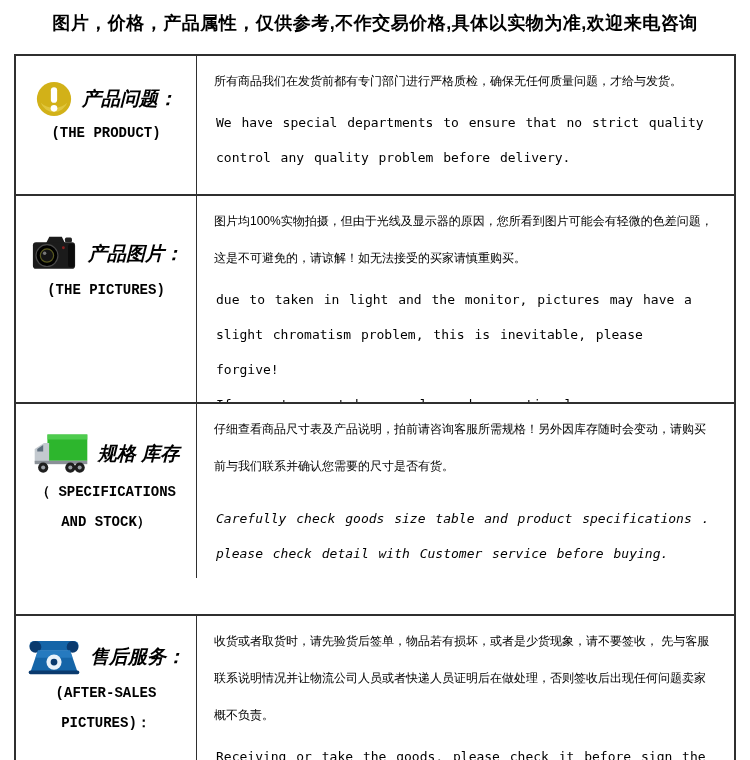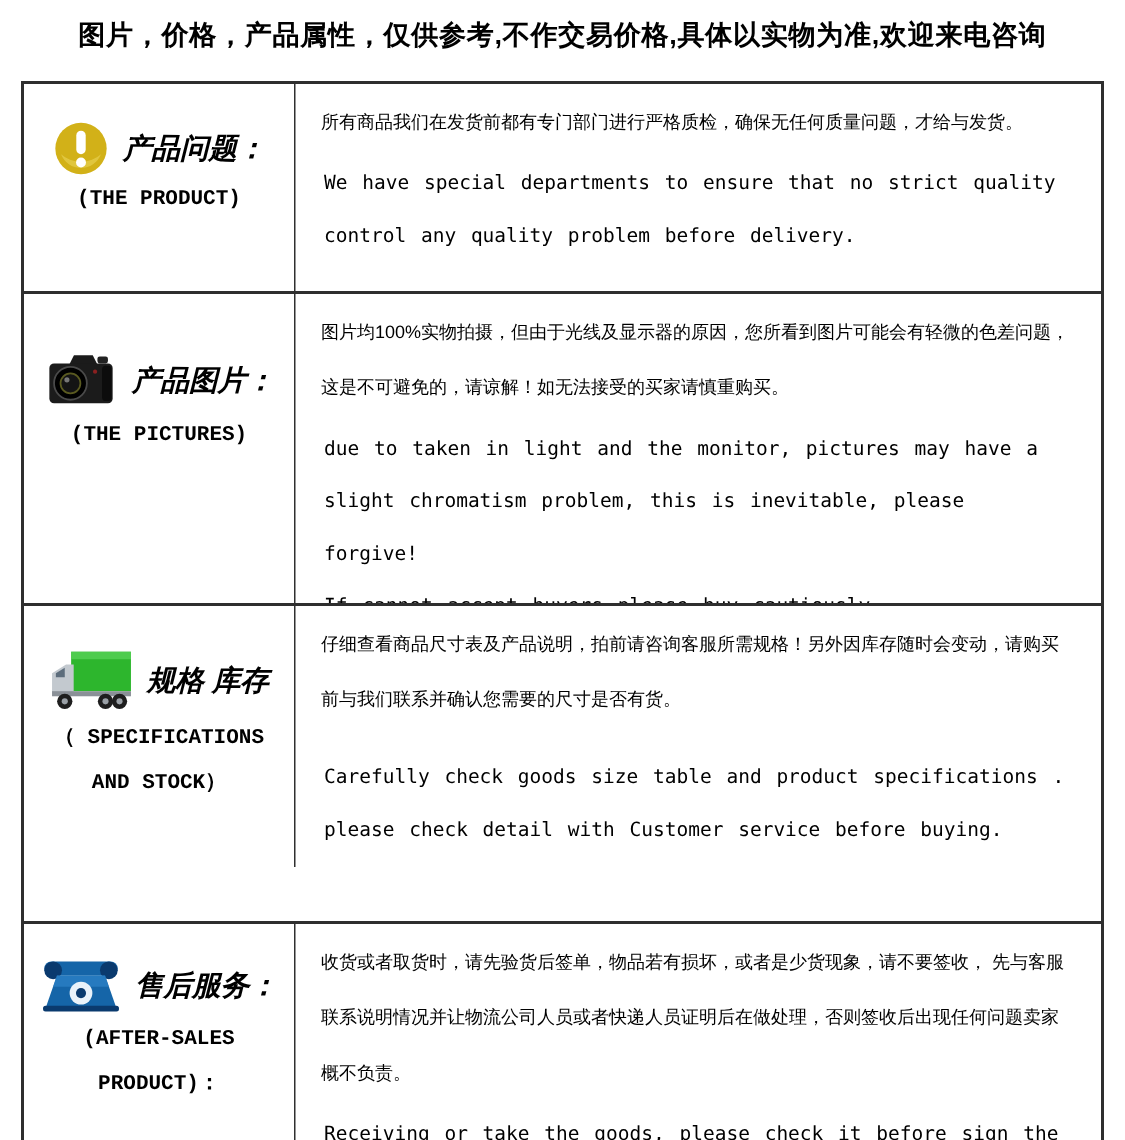--- a/index.html
+++ b/index.html
@@ -58,21 +58,21 @@
   .cell-right { flex: 1 1 auto; padding: 7px 20px 0 17px; overflow: hidden; }
   .text-cn { font-size: 12px; line-height: 37px; }
   .text-en {
     font-family: "DejaVu Sans Mono", monospace;
     font-size: 13px;
     line-height: 35px;
     white-space: pre-line;
     margin: 5px 0 0 2px;
     word-spacing: 2px;
   }
-  .row-3 .text-en { margin-top: 16px; }
+  .row-3 .text-en { margin-top: 16px; font-style: italic; }
 
   .icon { display: inline-flex; align-items: center; justify-content: center; }
   .icon svg { display: block; }
 </style>
 </head>
 <body>
 
 <div class="header-title">图片，价格，产品属性，仅供参考,不作交易价格,具体以实物为准,欢迎来电咨询</div>
 
 <div class="notice-table">
@@ -167,21 +167,21 @@
             <path d="M13 16 L51 16 L60 42 L4 42 Z" fill="#1565a8"></path>
             <path d="M13 16 L51 16 L54 25 L10 25 Z" fill="#2a7fc4" opacity="0.8"></path>
             <circle cx="32" cy="30" r="9" fill="#e9f2fa"></circle>
             <circle cx="32" cy="30" r="4" fill="#0a3a6e"></circle>
             <rect x="2" y="40" width="60" height="4.5" rx="2" fill="#0a3a6e"></rect>
           </svg>
         </span>
         <span class="label-cn">售后服务：</span>
       </div>
       <div class="label-en">(AFTER-SALES</div>
-      <div class="label-en">PRODUCT)：</div>
+      <div class="label-en">PICTURES)：</div>
     </div>
     <div class="cell-right">
       <p class="text-cn">收货或者取货时，请先验货后签单，物品若有损坏，或者是少货现象，请不要签收， 先与客服联系说明情况并让物流公司人员或者快递人员证明后在做处理，否则签收后出现任何问题卖家概不负责。</p>
       <p class="text-en">Receiving or take the goods, please check it before sign the bill.</p>
     </div>
   </div>
 
 </div>
 
 </body></html>

